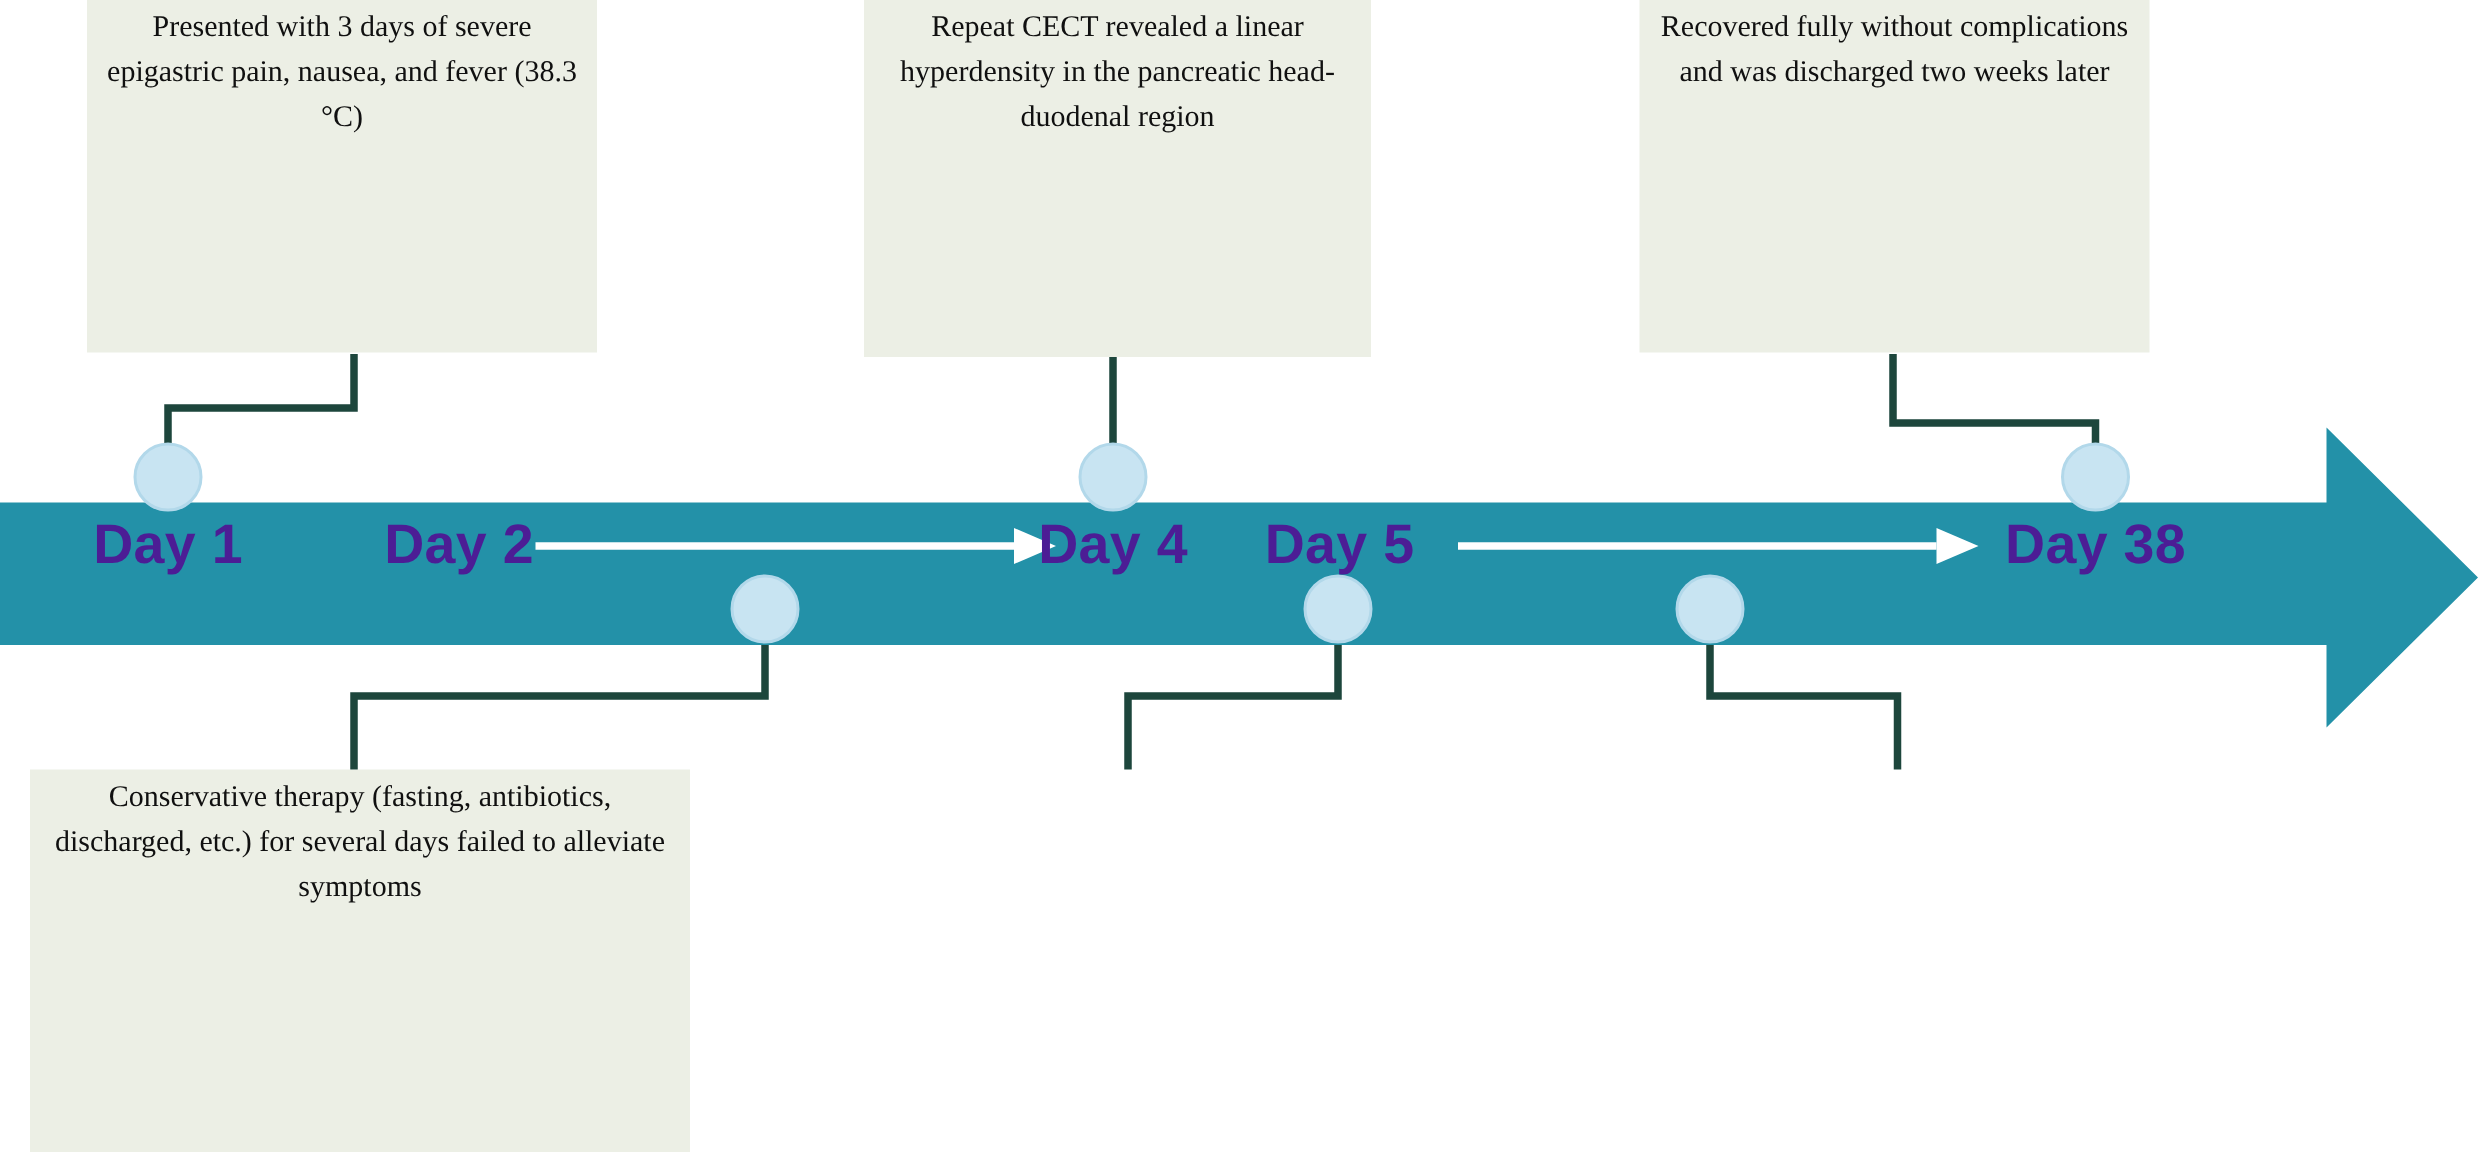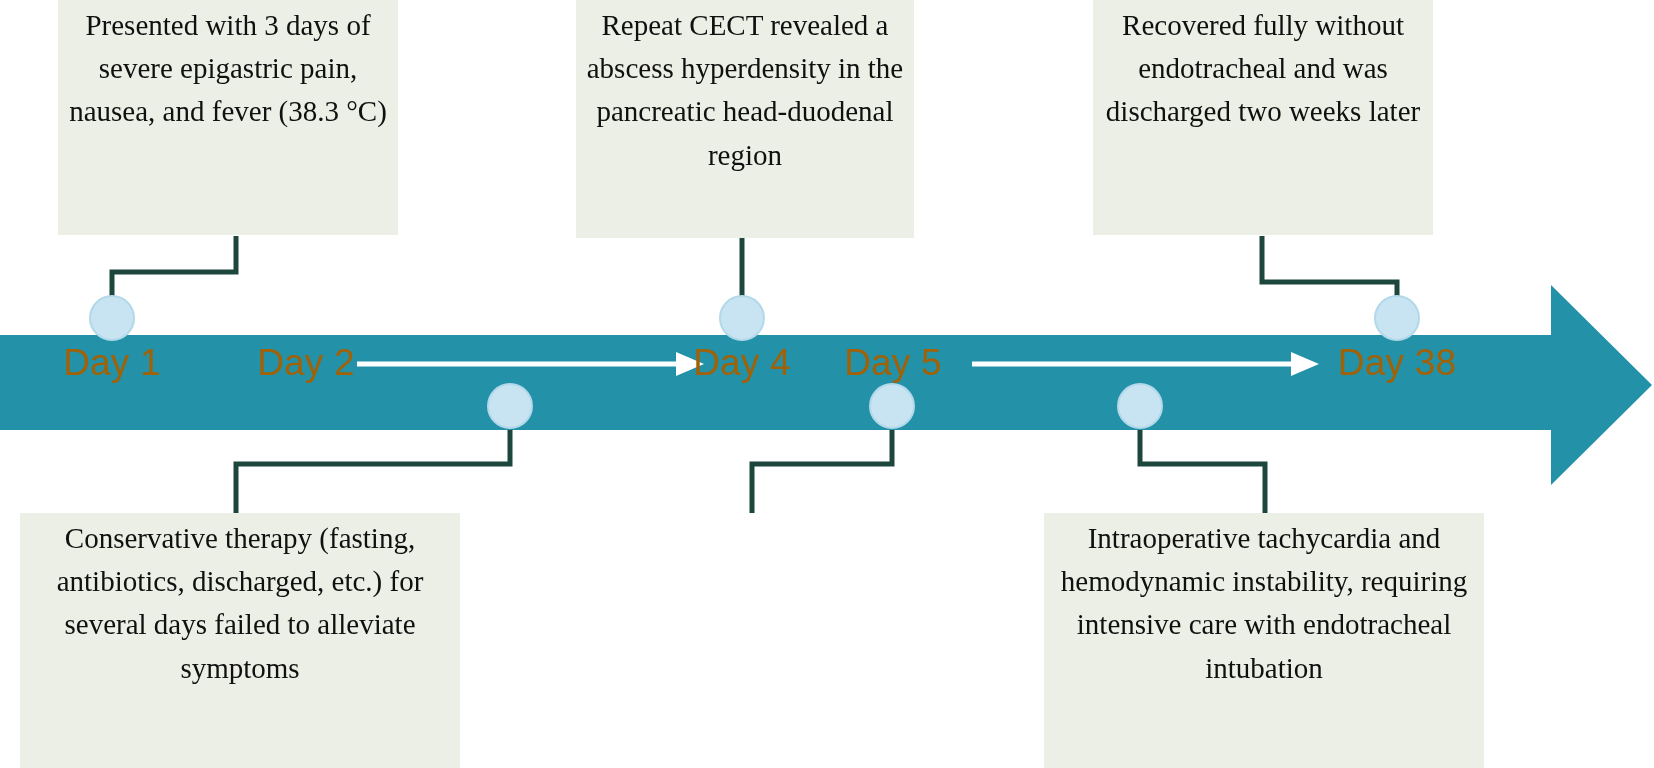--- a/index.html
+++ b/index.html
@@ -15,21 +15,21 @@
     overflow: hidden;
     font-family: "Liberation Serif", "DejaVu Serif", serif;
   }
 
   
   .event-box {
     position: absolute;
     background: #ecefe5;
     color: #101010;
     font-family: "Liberation Serif", "DejaVu Serif", serif;
-    font-size: 29px;
+    font-size: 20px;
     line-height: 1.49;
     text-align: center;
     display: flex;
     align-items: center;
     justify-content: center;
     box-sizing: border-box;
     padding: 4px 6px;
     white-space: pre-line;
   }
   .event-box.top    { align-items: flex-start; }
@@ -41,45 +41,44 @@
     left: 0;
     top: 0;
     width: 1654px;
     height: 768px;
     pointer-events: none;
   }
 
   
   .day-label {
     position: absolute;
-    color: #a16207;
+    color: #4c1d95;
     font-family: "Liberation Sans", "DejaVu Sans", sans-serif;
-    font-weight: normal;
+    font-weight: bold;
     font-size: 37px;
     letter-spacing: 0.2px;
     white-space: nowrap;
     transform: translate(-50%, -50%);
     text-align: right;
   }
 </style>
 </head>
 <body>
 
 <div id="stage">
 
   <div class="event-box top" style="left:58px; top:0px; width:340px; height:235px;">Presented with 3 days of severe epigastric pain, nausea, and fever (38.3 °C)</div>
 
-  <div class="event-box top" style="left:576px; top:0px; width:338px; height:238px;">Repeat CECT revealed a abscess hyperdensity in the pancreatic head-duodenal region</div>
+  <div class="event-box top" style="left:576px; top:0px; width:338px; height:238px;">Repeat CECT revealed a linear hyperdensity in the pancreatic head-duodenal region</div>
 
-  <div class="event-box top" style="left:1093px; top:0px; width:340px; height:235px;">Recovered fully without endotracheal and was discharged two weeks later</div>
+  <div class="event-box top" style="left:1093px; top:0px; width:340px; height:235px;">Recovered fully without complications and was discharged two weeks later</div>
 
   <div class="event-box bottom" style="left:20px; top:513px; width:440px; height:255px;">Conservative therapy (fasting, antibiotics, discharged, etc.) for several days failed to alleviate symptoms</div>
 
 
-  <div class="event-box bottom" style="left:1044px; top:513px; width:440px; height:255px;">Intraoperative tachycardia and hemodynamic instability, requiring intensive care with endotracheal intubation</div>
 
   <svg id="timeline-svg" viewBox="0 0 1654 768">
 
     <polyline fill="none" stroke="#1d463c" stroke-width="5" points="236,236 236,272 112,272 112,318"></polyline>
 
     <polyline fill="none" stroke="#1d463c" stroke-width="5" points="742,238 742,318"></polyline>
 
     <polyline fill="none" stroke="#1d463c" stroke-width="5" points="1262,236 1262,282 1397,282 1397,318"></polyline>
 
     <polyline fill="none" stroke="#1d463c" stroke-width="5" points="510,408 510,464 236,464 236,513"></polyline>

